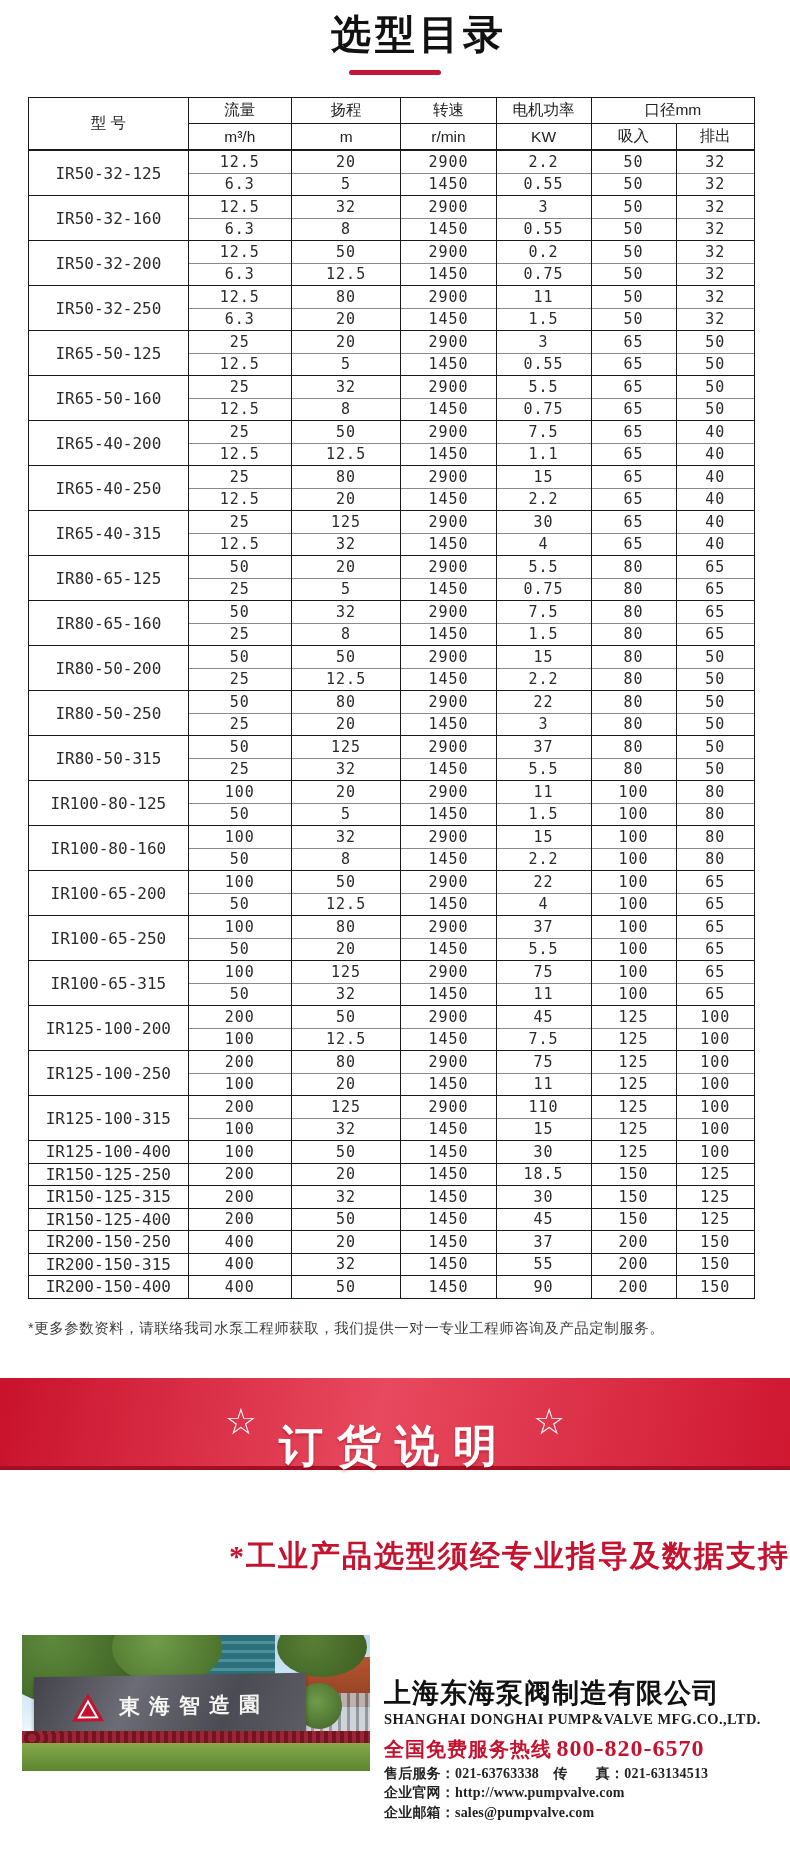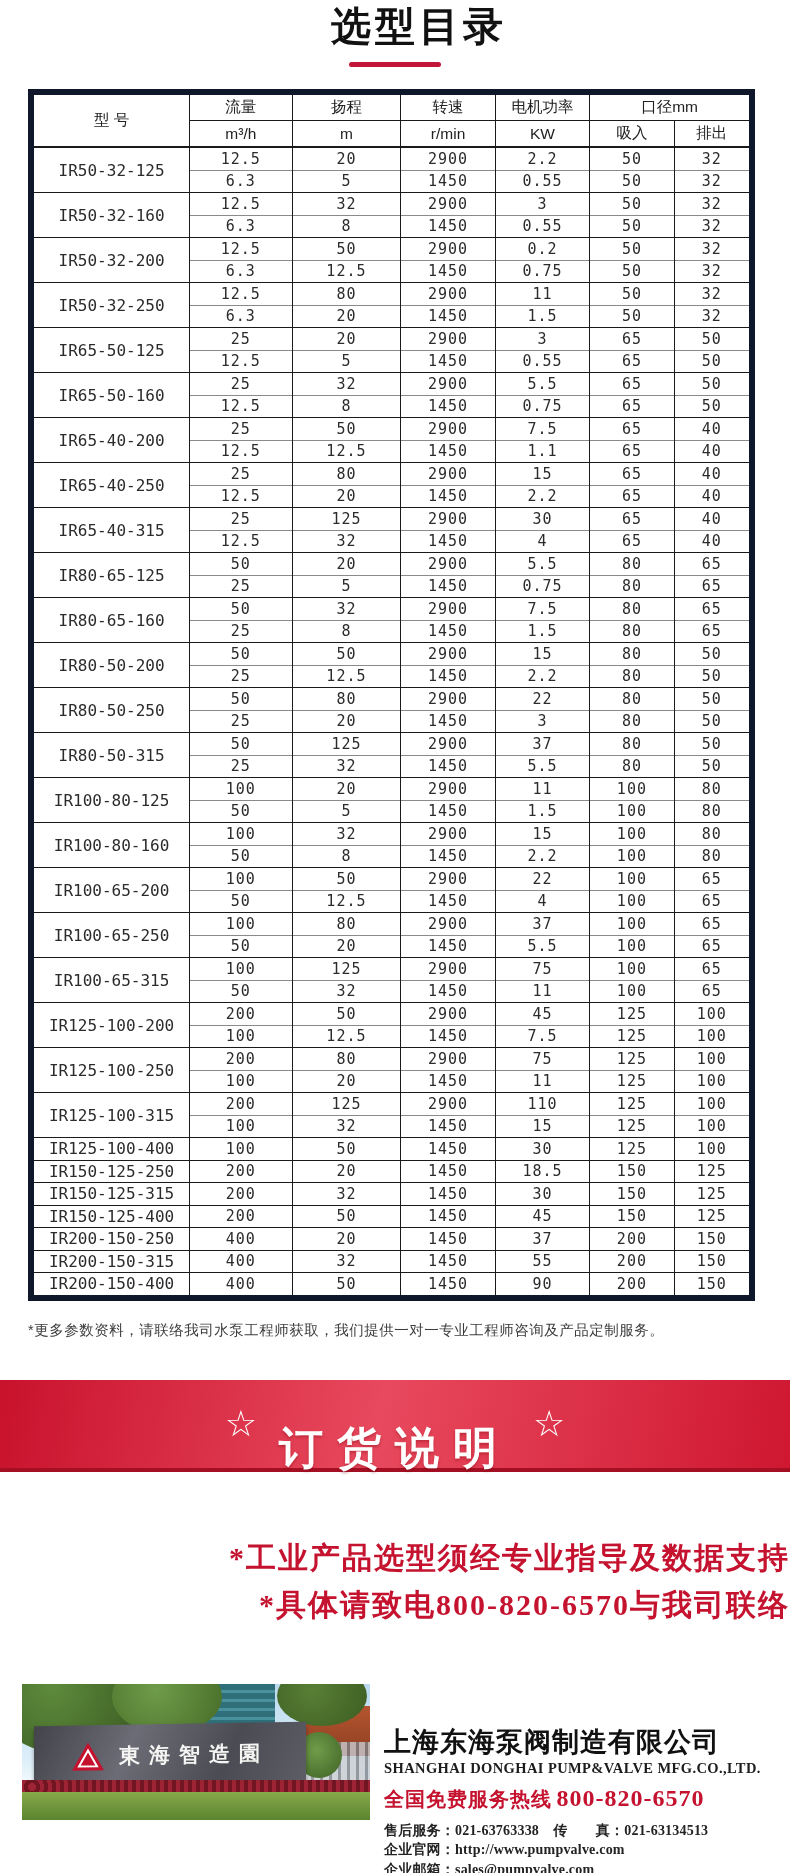--- a/index.html
+++ b/index.html
@@ -3,40 +3,40 @@
 <meta charset="utf-8">
 <style>
   html,body{margin:0;padding:0;}
   body{
     width:790px;height:1873px;margin:0 auto;background:#ffffff;
     font-family:"Liberation Sans", sans-serif;color:#1a1a1a;position:relative;overflow:hidden;
   }
   
   .page-title{
     text-align:center;font-size:40px;font-weight:700;letter-spacing:4px;
-    padding-top:0;line-height:52px;color:#111;margin-left:48px;
+    padding-top:8px;line-height:52px;color:#111;margin-left:48px;
   }
   .title-underline{
     width:92px;height:5px;background:#c2173b;border-radius:3px;margin:10px auto 0 auto;
   }
   
   .table-wrap{margin:22px 28px 0 28px;}
   table.spec{
     border-collapse:collapse;table-layout:fixed;width:727px;
     font-family:"DejaVu Sans Mono","Liberation Sans",monospace;
     font-size:15px;color:#2b2b2b;
   }
   table.spec col.c-model{width:22%;}
   table.spec col.c-flow{width:14.2%;}
   table.spec col.c-head{width:15.1%;}
   table.spec col.c-speed{width:13.1%;}
   table.spec col.c-power{width:13.1%;}
   table.spec col.c-suc{width:11.7%;}
   table.spec col.c-dis{width:10.8%;}
-  table.spec{border:6px solid #0f172a;}
+  table.spec{border:1px solid #0f172a;}
   table.spec th{
     font-family:"Liberation Sans",sans-serif;font-weight:400;font-size:15.5px;
     border:1px solid #1a1a1a;height:25px;padding:0;text-align:center;color:#222;
   }
   table.spec thead{border-bottom:2px solid #1a1a1a;}
   table.spec td{
     border-left:1px solid #1a1a1a;border-right:1px solid #1a1a1a;
     border-top:1px solid #8a8a8a;
     height:21.5px;padding:0;text-align:center;vertical-align:middle;
     letter-spacing:1px;
@@ -112,21 +112,21 @@
     position:absolute;left:0;top:108px;width:100%;height:28px;
     background:linear-gradient(#86a94a,#5b8530);
   }
   
   .cinfo{flex:1;min-width:0;padding-top:2px;}
   .cname-cn{font-size:27px;font-weight:700;letter-spacing:1px;color:#111;line-height:32px;white-space:nowrap;margin-top:40px;}
   .cname-en{
     font-family:Liberation Serif, serif;font-size:14.5px;font-weight:700;color:#1c1c1c;
     letter-spacing:0.4px;line-height:20px;white-space:nowrap;
   }
-  .hotline{margin-top:2px;line-height:36px;white-space:nowrap;}
+  .hotline{margin-top:8px;line-height:23px;white-space:nowrap;}
   .hotline .hl-label{color:#c4122f;font-size:20px;font-weight:700;letter-spacing:1px;}
   .hotline .hl-number{color:#c4122f;font-size:24px;font-weight:700;letter-spacing:1px;font-family:"Liberation Serif",serif;}
   .cdetails{margin-top:2px;}
   .cdetail-row{
     font-family:"Liberation Serif",serif;font-size:14px;font-weight:700;color:#232323;
     line-height:19.5px;white-space:nowrap;letter-spacing:0.2px;
   }
 </style>
 </head>
 <body>
@@ -608,21 +608,20 @@
 <div class="footnote">*更多参数资料，请联络我司水泵工程师获取，我们提供一对一专业工程师咨询及产品定制服务。</div>
 
 <div class="order-banner">
   <span class="star">☆</span>
   <span class="banner-title">订货说明</span>
   <span class="star">☆</span>
 </div>
 
 <div class="notices">
   <div class="notice-line">*工业产品选型须经专业指导及数据支持</div>
-  <div class="notice-line">*具体请致电800-820-6570与我司联络</div>
 </div>
 
 <div class="company">
   <div class="photo">
     <div class="ph-tree t1"></div>
     <div class="ph-glass"></div>
     <div class="ph-tree t2"></div>
     <div class="ph-build-r"></div>
     <div class="ph-fence"></div>
     <div class="ph-tree t3"></div>

